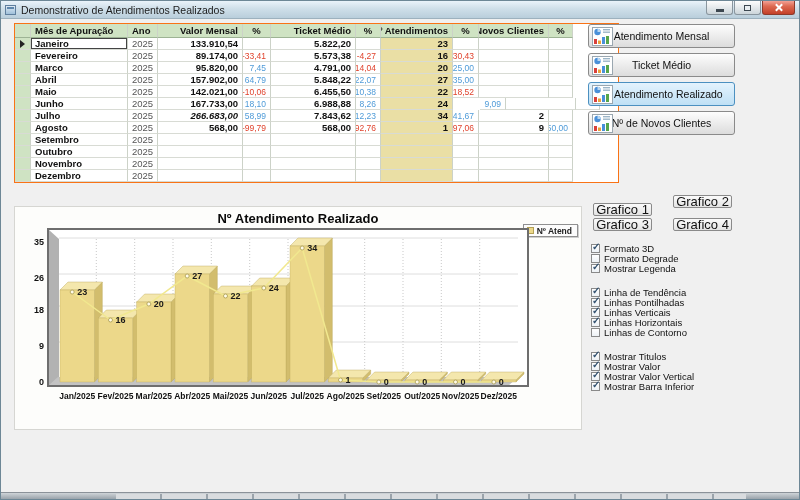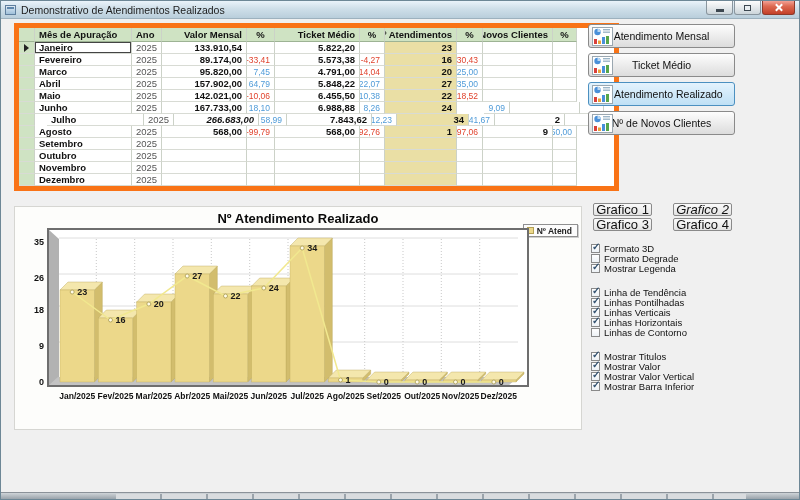--- a/index.html
+++ b/index.html
@@ -19,21 +19,21 @@
   .glyph-min { width:8px; height:3px; background:#3c4750; margin-top:5px; }
   .glyph-restore { width:7px; height:6px; border:1px solid #3c4750; background:#e9eef1; }
   .glyph-close { position:relative; width:9px; height:9px; }
   .glyph-close::before, .glyph-close::after { content:""; position:absolute; left:4px; top:0; width:2px; height:9px; background:#fff; }
   .glyph-close::before { transform:rotate(45deg); }
   .glyph-close::after { transform:rotate(-45deg); }
 
   .client { position:absolute; top:18px; left:0; right:0; bottom:0; background:#f0f0f0; }
 
   
-  .grid { position:absolute; left:13px; top:4px; width:605px; border:5px solid #f97316; background:#fff; font-size:9.5px; color:#111; }
+  .grid { position:absolute; left:13px; top:4px; width:605px; border:1px solid #f97316; background:#fff; font-size:9.5px; color:#111; }
   .grow { display:flex; height:12px; }
   .grow.head { height:14px; }
   .grow.total { height:15px; }
   .cell { border-right:1px solid #ccd2c8; border-bottom:1px solid #d8dbd4; display:flex; align-items:center;
     overflow:hidden; white-space:nowrap; height:100%; }
   .c-green { background:#cfe3c3; }
   .c-yellow { background:#eadfa5; }
   .c-head { background:#cfe3c3; font-weight:bold; border-bottom:1px solid #9db394; }
   .c-total { background:#cfe3c3; font-weight:bold; font-size:10px; }
   .al { justify-content:flex-start; padding-left:4px; }
@@ -185,21 +185,21 @@
           <div class="cell ar pct pos" style="width: 28px; flex: 0 0 28px;">18,10</div>
           <div class="cell ar b" style="width: 85px; flex: 0 0 85px;">6.988,88</div>
           <div class="cell ar pct pos" style="width: 25px; flex: 0 0 25px;">8,26</div>
           <div class="cell ar b c-yellow" style="width: 72px; flex: 0 0 72px;">24</div>
           <div class="cell ar pct pos" style="width: 26px; flex: 0 0 26px; margin-left: 27px;">9,09</div>
           <div class="cell ar b" style="width: 70px; flex: 0 0 70px;"></div>
           <div class="cell ar pct" style="width: 24px; flex: 0 0 24px;"></div>
         </div>
         <div class="grow ">
           <div class="cell c-green ac" style="width: 16px; flex: 0 0 16px;"></div>
-          <div class="cell al b" style="width: 97px; flex: 0 0 97px; margin-left: 12px;">Julho</div>
+          <div class="cell al b" style="width: 97px; flex: 0 0 97px;">Julho</div>
           <div class="cell al ano" style="width: 30px; flex: 0 0 30px;">2025</div>
           <div class="cell ar b" style="width: 85px; flex: 0 0 85px; font-style: italic;">266.683,00</div>
           <div class="cell ar pct pos" style="width: 28px; flex: 0 0 28px;">58,99</div>
           <div class="cell ar b" style="width: 85px; flex: 0 0 85px;">7.843,62</div>
           <div class="cell ar pct pos" style="width: 25px; flex: 0 0 25px;">12,23</div>
           <div class="cell ar b c-yellow" style="width: 72px; flex: 0 0 72px;">34</div>
           <div class="cell ar pct pos" style="width: 26px; flex: 0 0 26px;">41,67</div>
           <div class="cell ar b" style="width: 70px; flex: 0 0 70px;">2</div>
           <div class="cell ar pct" style="width: 24px; flex: 0 0 24px;"></div>
         </div>
@@ -323,21 +323,21 @@
             <rect x="2" y="12" width="3" height="5" fill="#d9403a"></rect>
             <rect x="6" y="13.5" width="3" height="3.5" fill="#e8a33d"></rect>
             <rect x="10" y="10" width="3" height="7" fill="#4a90d9"></rect>
             <rect x="14" y="9" width="3" height="8" fill="#57a64a"></rect>
           </svg>
           <span>Nº de Novos Clientes</span>
         </div>
       </div>
     <div id="gbtns">
         <div class="gbtn" style="left: 592px; top: 184px;">Grafico 1</div>
-        <div class="gbtn" style="left: 672px; top: 184px; font-style: italic;">Grafico 2</div>
+        <div class="gbtn" style="left: 672px; top: 176px;">Grafico 2</div>
         <div class="gbtn" style="left: 592px; top: 199px;">Grafico 3</div>
         <div class="gbtn" style="left: 672px; top: 199px;">Grafico 4</div>
       </div>
     <div id="checks">
         <label class="cb" style="top: 224px;">
           <span class="cbbox">
             <span class="tick">✓</span>
           </span>
           <span>Formato 3D</span>
         </label>

